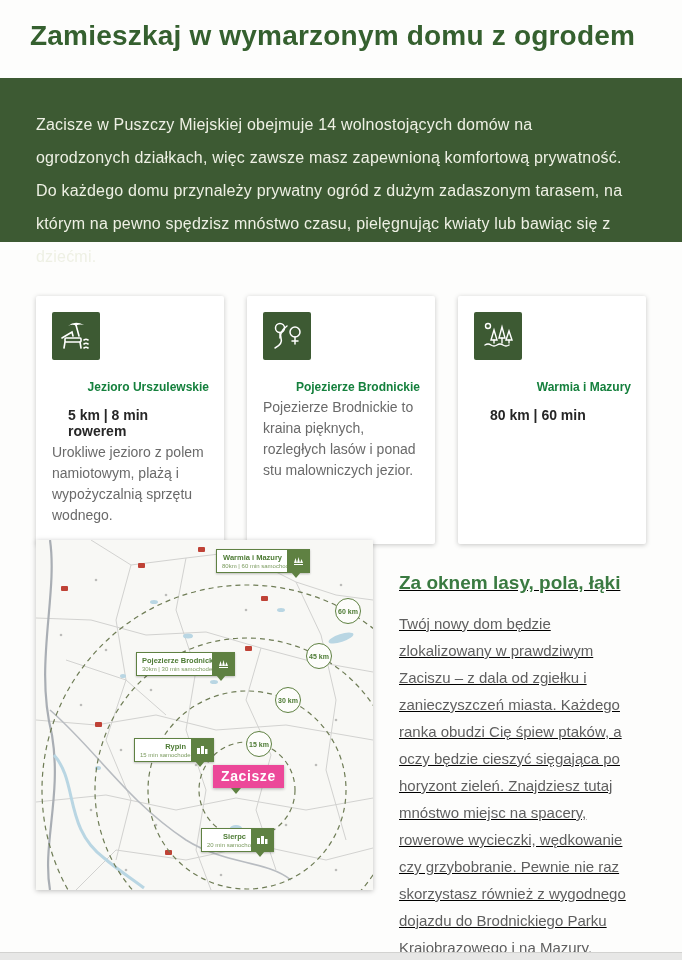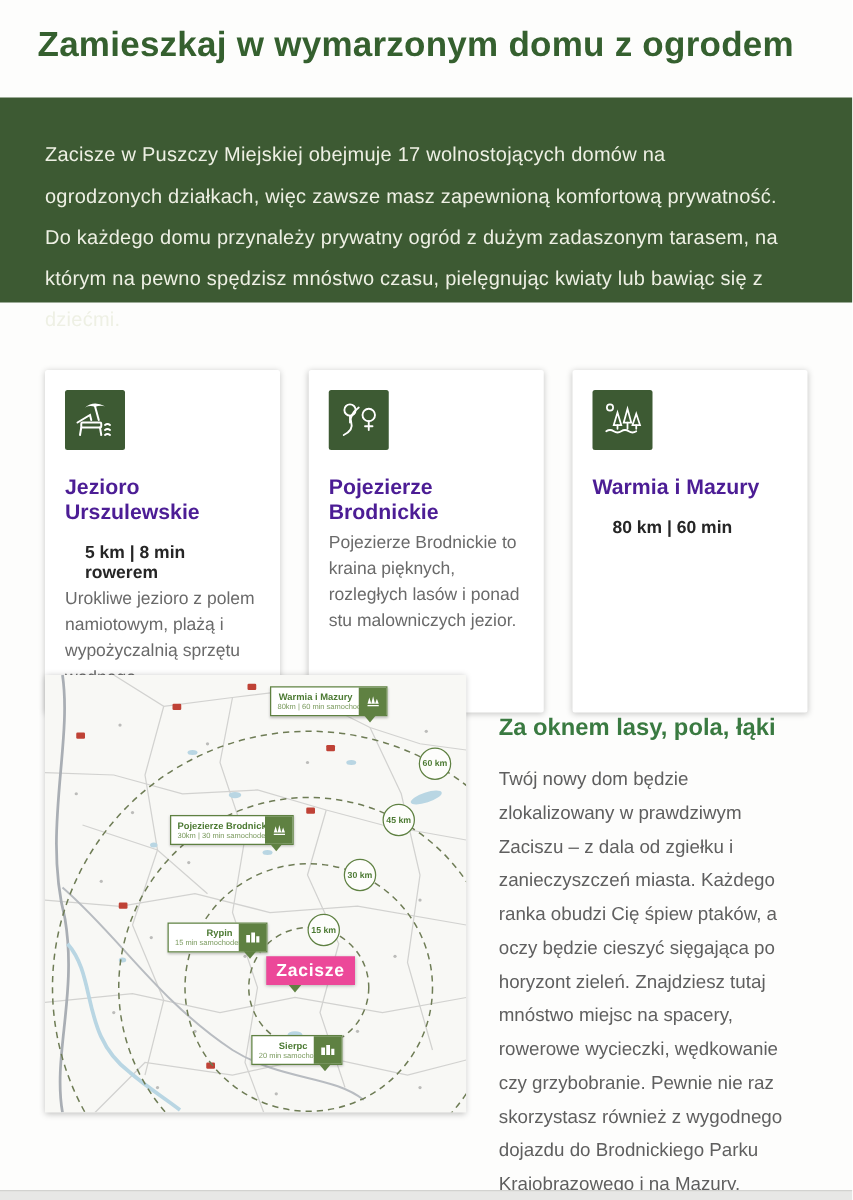--- a/index.html
+++ b/index.html
@@ -12,21 +12,21 @@
 
   
   .intro-banner { position:absolute; left:0; top:78px; width:682px; height:164px; background:#3d5a33; }
   .intro-banner p { padding:30px 36px 0 36px; max-width:660px; color:#eef0e4; font-size:16px; line-height:33px; letter-spacing:0.2px; }
 
   
   .cards { position:absolute; left:36px; top:296px; width:610px; display:flex; gap:23px; }
   .card { width:190px; min-height:186px; background:#ffffff; border-radius:2px;
           box-shadow:0 1px 5px rgba(0,0,0,0.22); padding:16px 15px 18px 16px; }
   .card-icon { width:48px; height:48px; background:#3d5a33; border-radius:2px; display:flex; align-items:center; justify-content:center; }
-  .card-title { margin-top:20px; font-size:17px; font-weight:bold; color:#4c1d95; }
+  .card-title { margin-top:20px; font-size:12px; font-weight:bold; color:#15803d;text-align:right; }
   .card-distance { margin-top:13px; font-size:14px; font-weight:bold; color:#262626;padding-left:16px; }
   .card-desc { margin-top:3px; font-size:14px; line-height:21px; color:#6a6a6a; }
 
   
   .section-map { position:absolute; left:36px; top:540px; width:610px; display:flex; }
   .map-wrap { position:relative; width:337px; height:350px; background:#f8f8f5; overflow:hidden;
               box-shadow:0 1px 5px rgba(0,0,0,0.25); flex:none; }
   .map-wrap svg.map-bg { position:absolute; left:0; top:0; }
 
   .map-badge { position:absolute; display:flex; align-items:stretch; background:#ffffff; border:1px solid #5f8142;
@@ -40,36 +40,36 @@
 
   .zacisze-badge { position:absolute; background:#ec4899; color:#ffffff; font-weight:bold; font-size:14px;
                    letter-spacing:0.6px; padding:3px 8px 4px 8px; box-shadow:0 1px 3px rgba(0,0,0,0.3); }
   .zacisze-badge .mb-pointer { right:auto; left:18px; }
 
   .ring-badge { position:absolute; width:26px; height:26px; border-radius:50%; background:#fdfdfb;
                 border:1.5px solid #5f8142; color:#4c7a33; font-size:7px; font-weight:bold;
                 display:flex; align-items:center; justify-content:center; }
 
   
-  .map-text { margin-left:26px; padding-top:32px; width:268px; }
+  .map-text { margin-left:26px; padding-top:32px; width:268px;text-decoration:underline; }
   .map-heading { font-size:19px; font-weight:bold; color:#3a7a41; }
   .map-body { margin-top:16px; font-size:15px; line-height:27px; color:#5f5f5f; }
 
   
   .bottom-strip { position:absolute; left:0; bottom:0; width:682px; height:8px; background:#e7e7e6; border-top:1px solid #d2d2d0; }
 </style>
 </head>
 <body>
 
 <div class="page">
 
   <h1 class="page-title">Zamieszkaj w wymarzonym domu z ogrodem</h1>
 
   <div class="intro-banner">
-    <p>Zacisze w Puszczy Miejskiej obejmuje 17 wolnostojących domów na ogrodzonych działkach, więc zawsze masz zapewnioną komfortową prywatność. Do każdego domu przynależy prywatny ogród z dużym zadaszonym tarasem, na którym na pewno spędzisz mnóstwo czasu, pielęgnując kwiaty lub bawiąc się z dziećmi.</p>
+    <p>Zacisze w Puszczy Miejskiej obejmuje 14 wolnostojących domów na ogrodzonych działkach, więc zawsze masz zapewnioną komfortową prywatność. Do każdego domu przynależy prywatny ogród z dużym zadaszonym tarasem, na którym na pewno spędzisz mnóstwo czasu, pielęgnując kwiaty lub bawiąc się z dziećmi.</p>
   </div>
 
   <div class="cards">
 
     <div class="card">
       <div class="card-icon">
         <svg width="36" height="36" viewBox="0 0 36 36" fill="none" stroke="#ffffff" stroke-width="1.6" stroke-linecap="round">
           <path d="M10 8 Q17 2 26 7 Q22 6 18 7.5 Q14 6 10 8 Z" fill="#ffffff" stroke="none"></path>
           <line x1="18" y1="7" x2="21" y2="18"></line>
           <path d="M4 20 L14 14 L15 18"></path>

